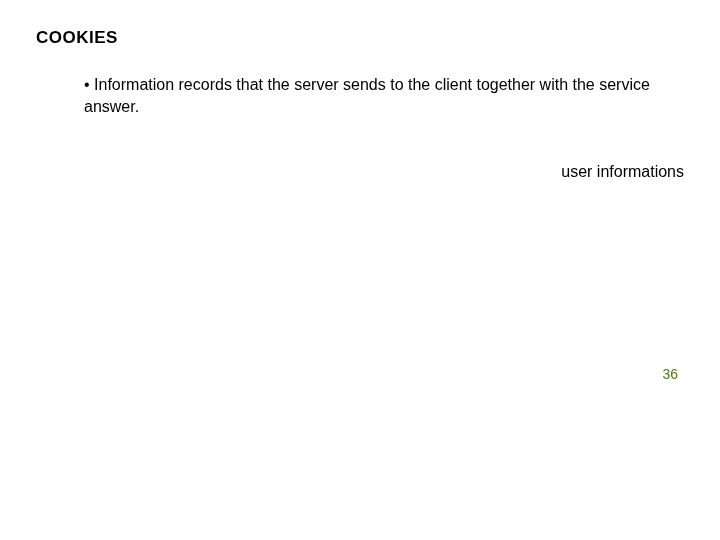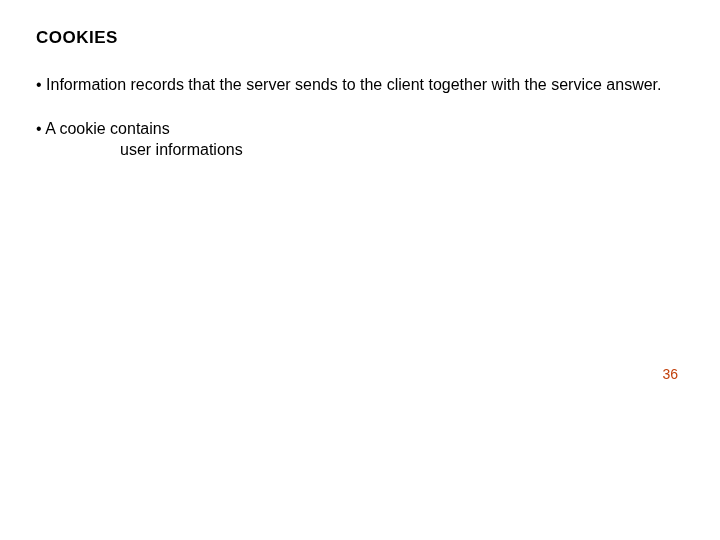--- a/index.html
+++ b/index.html
@@ -22,48 +22,50 @@
   .title {
     font-weight: bold;
     font-size: 17px;
     letter-spacing: 0.5px;
     margin-bottom: 26px;
   }
   .block {
     font-size: 16px;
     line-height: 1.35;
     margin-bottom: 22px;
+    margin-left: 48px;
   }
   .bullet-leading::before {
     content: "• ";
   }
   .sub {
     padding-left: 84px;
+    text-align: right;
   }
   .pagenum {
     position: absolute;
     right: 42px;
     bottom: 26px;
     font-size: 14px;
-    color: #c2410c;
+    color: #4d7c0f;
     font-family: Verdana, Geneva, sans-serif;
   }
 </style>
 </head>
 <body>
 
 <div class="slide">
 
   <div class="title">COOKIES</div>
 
   <div class="block">
     <span class="bullet-leading">Information records that the server sends to the client together with the service answer.</span>
   </div>
 
   <div class="block">
-    <span class="bullet-leading">A cookie contains</span><br>
+    <br>
     <div class="sub">user informations</div>
   </div>
 
 
   <div class="pagenum">36</div>
 
 </div>
 
 </body></html>

